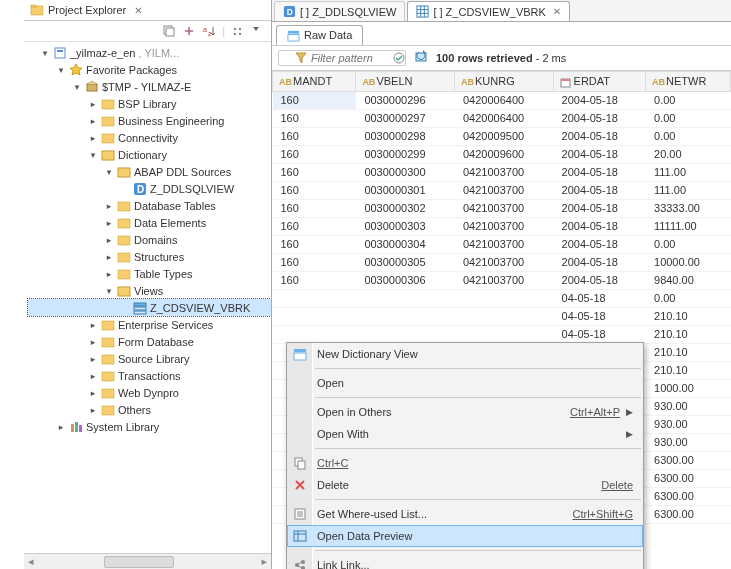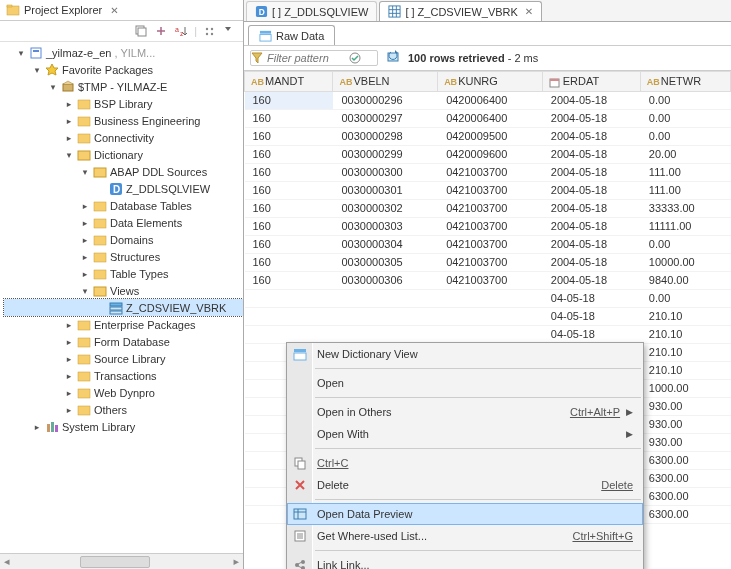--- a/index.html
+++ b/index.html
@@ -1,18 +1,18 @@
 <!DOCTYPE html>
 <html><head>
 <meta charset="utf-8">
 <style>
   * { box-sizing: border-box; margin: 0; padding: 0; }
   body { font-family: Tahoma, Arial, sans-serif; font-size: 11px; color: #333; background: #fff; width: 731px; height: 569px; overflow: hidden; position: relative; }
   .workspace { display: flex; height: 569px; }
-  .left-panel { width: 244px; border-right: 1px solid #aaa; display: flex; flex-direction: column; background: #fff; }
+  .left-panel { width: 272px; border-right: 1px solid #aaa; display: flex; flex-direction: column; background: #fff; padding-left: 24px; }
   .panel-title { display: flex; align-items: center; background: #fff; border-bottom: 1px solid #ccc; padding: 3px 6px; gap: 4px; }
   .panel-title .icon-folder { width: 14px; height: 14px; }
   .panel-title .label { font-weight: normal; }
   .panel-title .close-x { margin-left: 4px; color: #777; font-size: 10px; }
   .toolbar { display: flex; justify-content: flex-end; padding: 3px 6px; gap: 6px; border-bottom: 1px solid #e0e0e0; align-items: center;}
   .tbicon { width: 14px; height: 14px; display: inline-block; }
   .tree { flex: 1; overflow: auto; padding: 2px 0 0 4px; }
   .tree-node { display: flex; align-items: center; gap: 3px; height: 17px; white-space: nowrap; padding-left: 0; }
   .tree-node .caret { width: 10px; text-align: center; color: #555; font-size: 9px; }
   .tree-node .caret.empty { visibility: hidden; }
@@ -29,25 +29,25 @@
   .scrollbar-h .thumb { position: absolute; left: 80px; width: 70px; height: 12px; background: #ddd; border: 1px solid #bbb; border-radius: 2px; top: 2px;}
 
   .right-panel { flex: 1; display: flex; flex-direction: column; position: relative; }
   .editor-tabs { display: flex; align-items: flex-end; height: 22px; border-bottom: 1px solid #aaa; background: #f4f4f4; padding-left: 2px; gap: 0; }
   .etab { display: flex; align-items: center; gap: 4px; padding: 2px 8px; border: 1px solid #ccc; border-bottom: none; background: #f8f8f8; font-size: 11px; height: 20px; border-radius: 3px 3px 0 0; margin-right: 2px;}
   .etab.active { background: #fff; border-color: #aaa; font-weight: normal; }
   .etab .eicon { width: 13px; height: 13px; display:inline-flex; align-items:center; justify-content:center;}
   .etab .eclose { color: #777; font-size: 10px; margin-left: 3px;}
 
   .subtab-row { padding: 3px 4px 0 4px; }
-  .subtab { display: inline-flex; align-items:center; gap:4px; padding: 3px 10px; border: 1px solid #aaa; border-bottom: 1px solid #fff; background: #fff; border-radius: 3px 3px 0 0; font-size: 11px;}
+  .subtab { display: inline-flex; gap:4px; padding: 3px 10px; border: 1px solid #aaa; border-bottom: 1px solid #fff; background: #fff; border-radius: 3px 3px 0 0; font-size: 11px;}
   .subtab .sicon { width:13px; height:13px; }
 
   .filter-row { display: flex; align-items: center; padding: 4px 6px; gap: 8px; border-top: 1px solid #ccc; border-bottom: 1px solid #ccc; margin-top: -1px; background:#fff;}
-  .filter-input { display:flex; align-items:center; border: 1px solid #ccc; border-radius: 2px; padding: 1px 0; gap: 4px; width: 128px;}
+  .filter-input { display:flex; align-items:center; border: 1px solid #ccc; border-radius: 2px; padding: 1px 16px; gap: 4px; width: 128px;}
   .filter-input input { border:none; outline:none; font-size:11px; color:#999; font-style: italic; width: 78px; background:transparent;}
   .filter-input .funnel { width:12px; height:12px; }
   .filter-input .check { width:12px; height:12px; color:#4a8; }
   .status-text { font-size: 11px; }
   .status-text b { font-weight: bold; text-align: right; }
 
   .grid { flex:1; overflow:auto; }
   table.data { border-collapse: collapse; width: 100%; font-size: 11px; color:#333;}
   table.data th { background: #f4f4f4; border: 1px solid #ddd; padding: 3px 6px; text-align: left; font-weight: normal; }
   table.data th .colicon { width:11px; height:11px; display:inline-block; margin-right:3px; vertical-align:middle;}
@@ -262,21 +262,21 @@
           </span>
           <span class="nlabel">Z_CDSVIEW_VBRK</span>
         </div>
       <div class="tree-node indent-4">
           <span class="caret">▸</span>
           <span class="nicon">
             <svg width="14" height="14" viewBox="0 0 14 14">
               <rect x="1" y="3" width="12" height="9" class="svg-folder"></rect>
             </svg>
           </span>
-          <span class="nlabel">Enterprise Packages</span>
+          <span class="nlabel">Enterprise Services</span>
         </div>
       <div class="tree-node indent-4">
           <span class="caret">▸</span>
           <span class="nicon">
             <svg width="14" height="14" viewBox="0 0 14 14">
               <rect x="1" y="3" width="12" height="9" class="svg-folder"></rect>
             </svg>
           </span>
           <span class="nlabel">Form Database</span>
         </div>
@@ -617,42 +617,42 @@
   <div class="cm-item">
     <span class="cm-icon">
         <svg width="14" height="14" viewBox="0 0 14 14">
           <path d="M3 3 L11 11 M11 3 L3 11" stroke="#d9534f" stroke-width="2"></path>
         </svg>
       </span>
     <span class="cm-label">Delete</span>
       <span class="cm-accel">Delete</span>
   </div>
   <div class="cm-sep"></div>
-  <div class="cm-item highlight">
-    <span class="cm-icon">
-        <svg width="14" height="14" viewBox="0 0 14 14">
-          <rect x="1" y="2" width="12" height="10" fill="#cde6f7" stroke="#3a7cb0"></rect>
-          <line x1="1" y1="5" x2="13" y2="5" stroke="#3a7cb0"></line>
-          <line x1="5" y1="2" x2="5" y2="12" stroke="#3a7cb0"></line>
-        </svg>
-      </span>
-    <span class="cm-label">Open Data Preview</span>
-  </div>
   <div class="cm-item">
     <span class="cm-icon">
         <svg width="14" height="14" viewBox="0 0 14 14">
           <rect x="2" y="2" width="10" height="10" fill="#fff" stroke="#888"></rect>
           <line x1="4" y1="5" x2="10" y2="5" stroke="#888"></line>
           <line x1="4" y1="7" x2="10" y2="7" stroke="#888"></line>
           <line x1="4" y1="9" x2="10" y2="9" stroke="#888"></line>
         </svg>
       </span>
     <span class="cm-label">Get Where-used List...</span>
       <span class="cm-accel">Ctrl+Shift+G</span>
   </div>
+  <div class="cm-item highlight">
+    <span class="cm-icon">
+        <svg width="14" height="14" viewBox="0 0 14 14">
+          <rect x="1" y="2" width="12" height="10" fill="#cde6f7" stroke="#3a7cb0"></rect>
+          <line x1="1" y1="5" x2="13" y2="5" stroke="#3a7cb0"></line>
+          <line x1="5" y1="2" x2="5" y2="12" stroke="#3a7cb0"></line>
+        </svg>
+      </span>
+    <span class="cm-label">Open Data Preview</span>
+  </div>
   <div class="cm-sep"></div>
   <div class="cm-item">
     <span class="cm-icon">
         <svg width="14" height="14" viewBox="0 0 14 14">
           <circle cx="4" cy="7" r="2" fill="#888"></circle>
           <circle cx="10" cy="4" r="2" fill="#888"></circle>
           <circle cx="10" cy="10" r="2" fill="#888"></circle>
           <line x1="5" y1="6" x2="9" y2="4" stroke="#888"></line>
           <line x1="5" y1="8" x2="9" y2="10" stroke="#888"></line>
         </svg>

